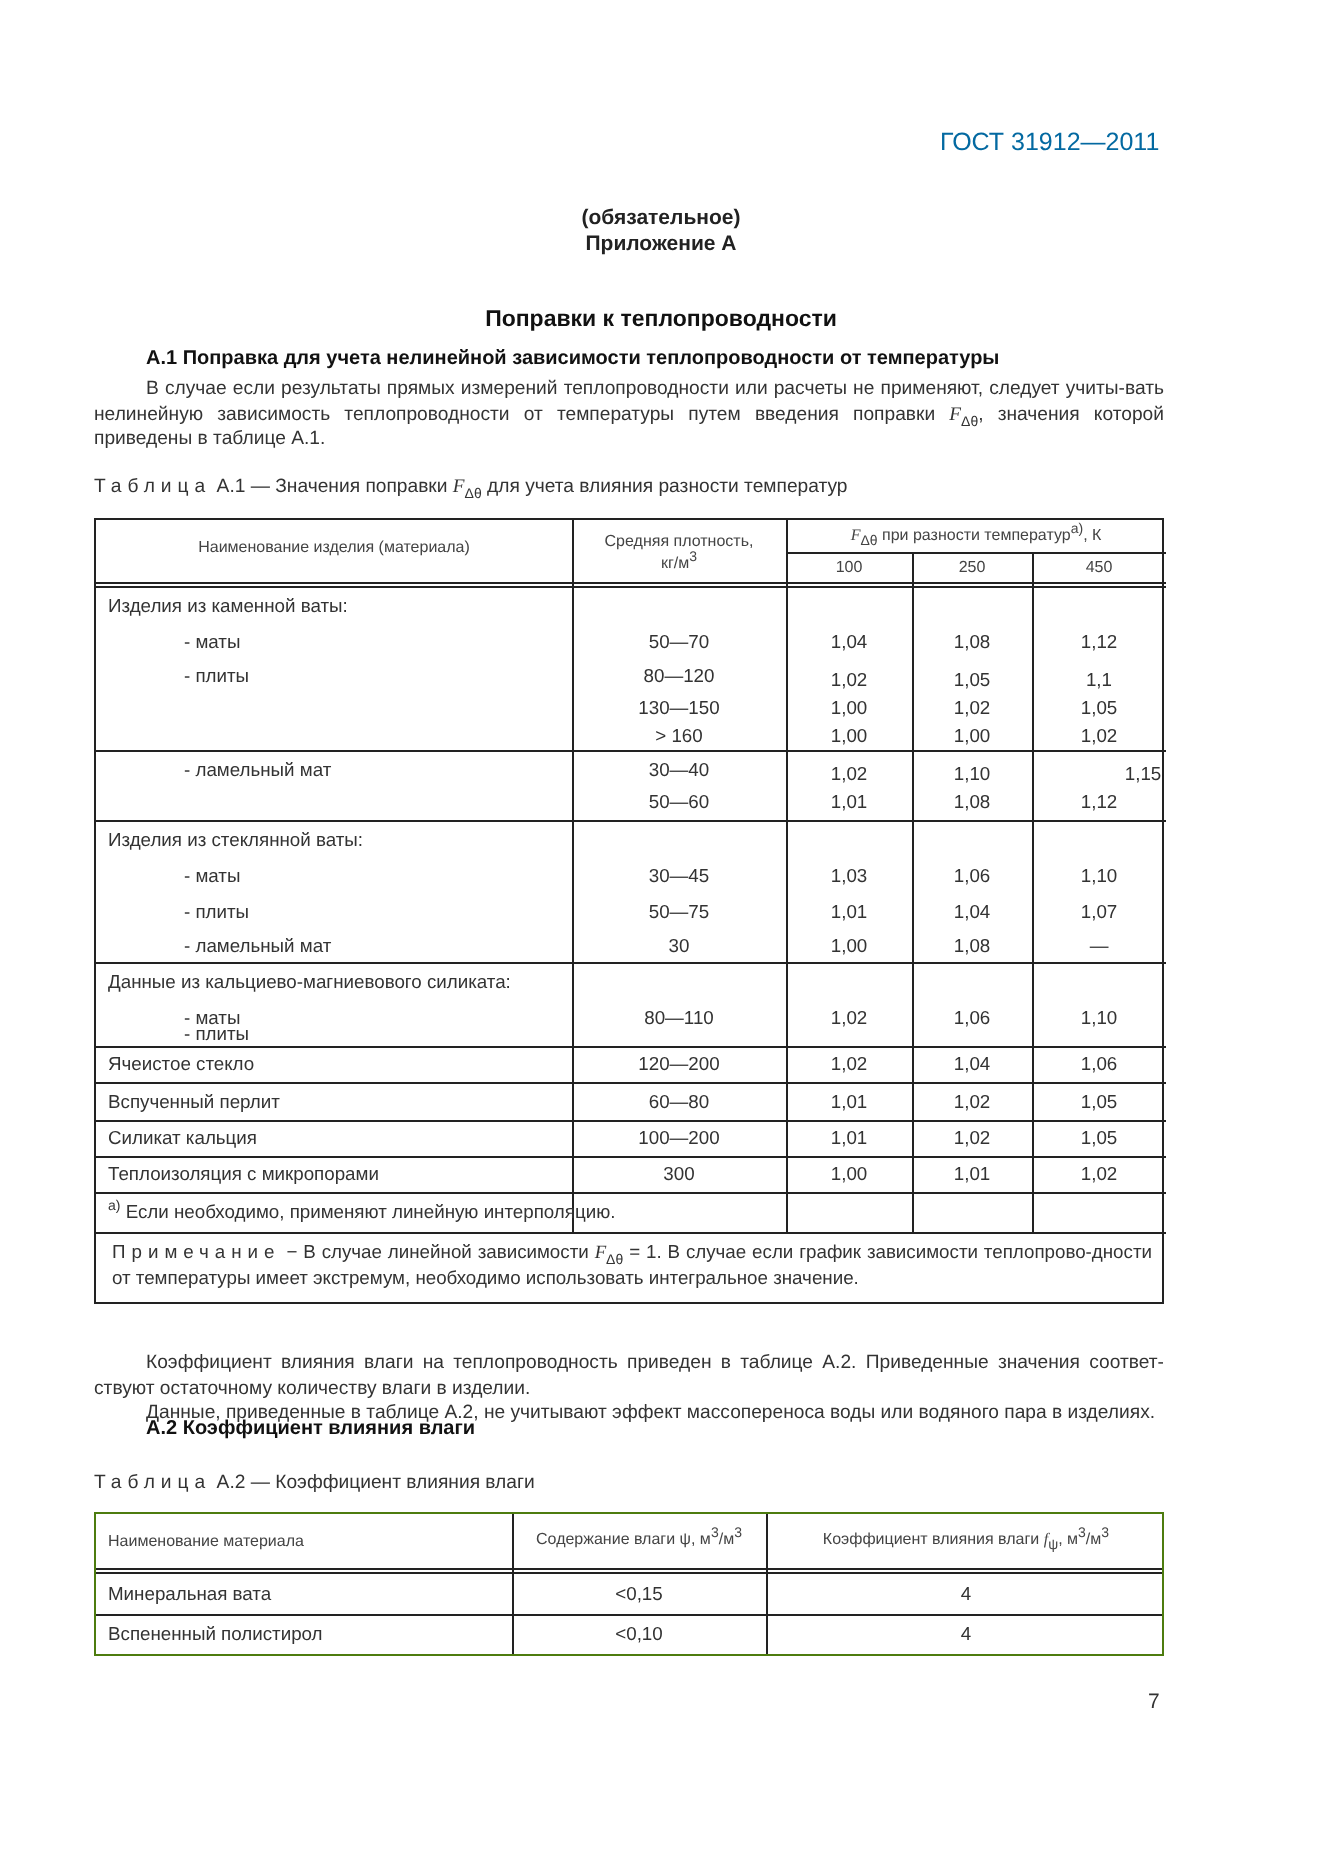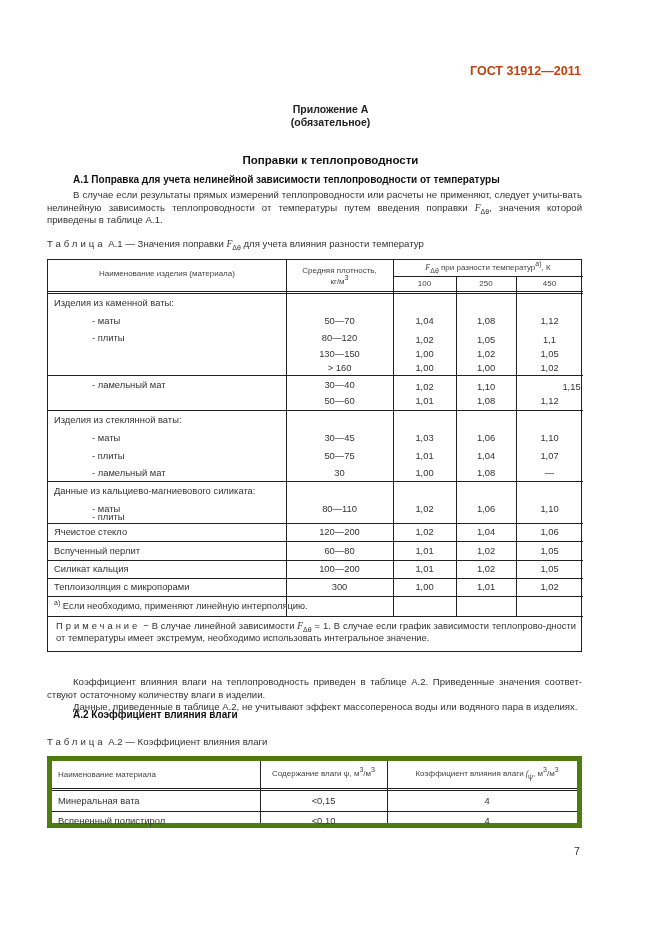--- a/index.html
+++ b/index.html
@@ -1,19 +1,19 @@
 <!DOCTYPE html>
 <html><head>
 <meta charset="utf-8">
 <style>
   html, body { margin:0; padding:0; background:#ffffff; }
   body { width:661px; height:935px; position:relative; overflow:hidden;
          font-family:"Liberation Sans", sans-serif; color:#1a1a1a; }
   .abs { position:absolute; }
-  .hdr-code { left:470px; top:64px; font-size:12.5px; font-weight:bold; color:#c2410c; }
+  .hdr-code { left:470px; top:64px; font-size:12.5px; font-weight:normal; color:#0369a1; }
   .annex { left:0; width:661px; top:103px; text-align:center; font-size:10.5px; font-weight:bold; line-height:13px; color:#222; }
   .title { left:0; width:661px; top:154px; text-align:center; font-size:11.5px; font-weight:bold; color:#111; }
   .sec { font-size:10px; font-weight:bold; color:#111; }
   .para { left:47px; width:535px; font-size:9.6px; line-height:12.6px; text-align:justify; color:#333; }
   .para .ind { display:inline-block; width:26px; }
   .cap { left:47px; font-size:9.6px; color:#333; }
   .spaced { letter-spacing:3px; }
   i.sym { font-family:"Liberation Serif", serif; font-style:italic; }
   sub, sup { font-size:7px; line-height:0; }
 
@@ -22,35 +22,35 @@
   .t1 .vl { position:absolute; top:0; width:1px; background:#222; }
   .t1 .hl { position:absolute; left:0; height:1px; background:#222; }
   .t1 .cell { position:absolute; font-size:9.4px; color:#333; white-space:nowrap; }
   .t1 .hcell { position:absolute; font-size:8px; color:#444; text-align:center; }
   .t1 .num { text-align:center; }
   .t1 .rowtxt { position:absolute; left:6px; font-size:9.4px; color:#333; white-space:nowrap; }
   .t1 .sub { left:44px;text-align:center; }
   .t1 .foot { position:absolute; left:6px; font-size:9.4px; color:#333; width:520px; line-height:12px; }
 
   
-  .t2 { left:47px; top:756px; width:535px; height:72px; border:5px solid #4d7c0f; box-sizing:border-box; }
+  .t2 { left:47px; top:756px; width:535px; height:72px; border:1px solid #4d7c0f; box-sizing:border-box; }
   .t2 .vl { position:absolute; top:0; bottom:0; width:1px; background:#222; }
   .t2 .hl { position:absolute; left:0; right:0; height:1px; background:#222; }
   .t2 .hcell { position:absolute; font-size:8px; color:#444; white-space:nowrap; }
   .t2 .cell { position:absolute; font-size:9.4px; color:#333; white-space:nowrap; }
   .pageno { left:574px; top:845px; font-size:10.5px; color:#333; }
 </style>
 </head>
 <body>
 
 <div class="abs hdr-code">ГОСТ 31912—2011</div>
 
 <div class="abs annex">
+  <div>(обязательное)</div>
   <div>Приложение А</div>
-  <div>(обязательное)</div>
 </div>
 
 <div class="abs title">Поправки к теплопроводности</div>
 
 <div class="abs sec" style="left:73px;top:174px;">А.1 Поправка для учета нелинейной зависимости теплопроводности от температуры</div>
 
 <div class="abs para" style="top:189px;">
   <span class="ind"></span><span>В случае если результаты прямых измерений теплопроводности или расчеты не применяют, следует учиты-вать нелинейную зависимость теплопроводности от температуры путем введения поправки </span><i class="sym">F</i><sub>Δθ</sub><span>, значения которой приведены в таблице А.1.</span>
 </div>
 

